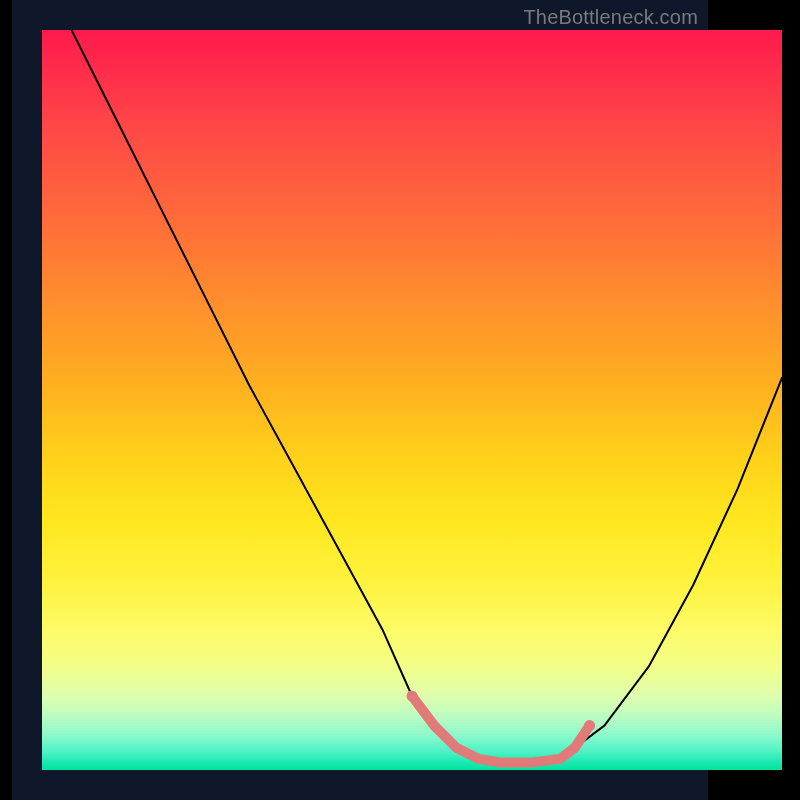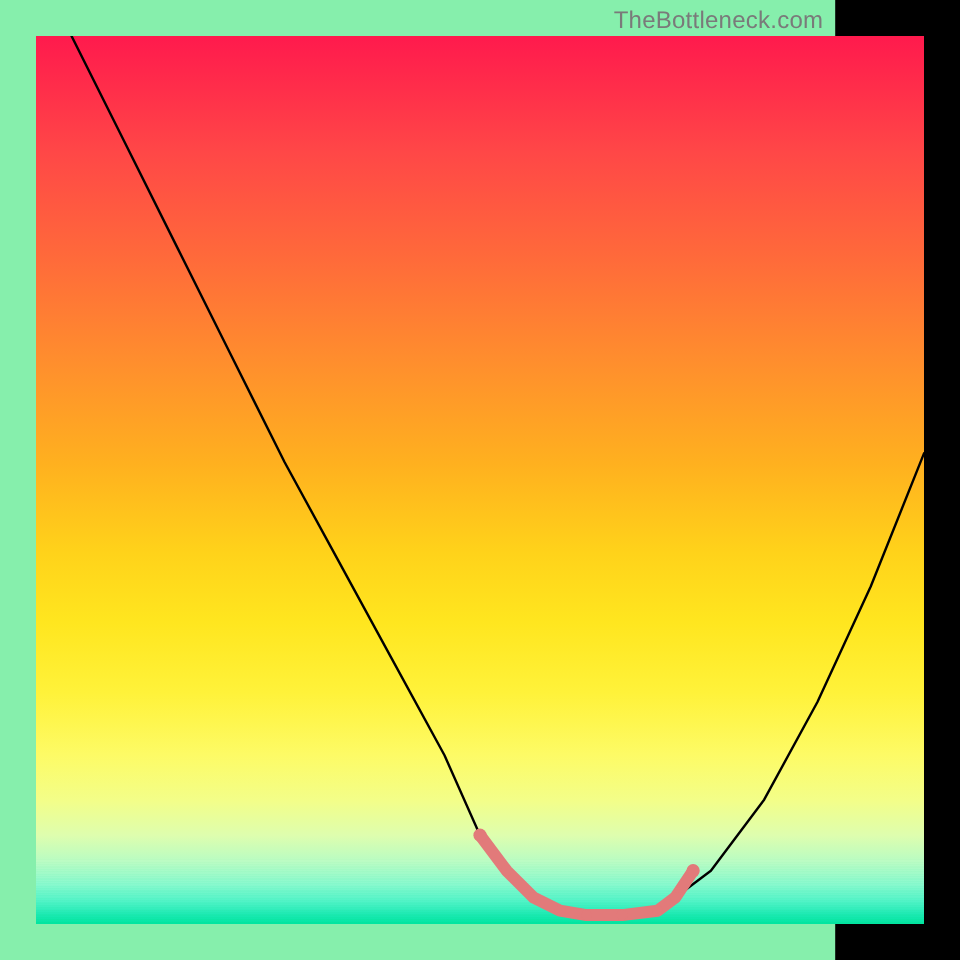--- a/index.html
+++ b/index.html
@@ -5,25 +5,25 @@
   html, body {
     margin: 0;
     padding: 0;
     width: 800px;
     height: 800px;
     background: #000;
     overflow: hidden;
   }
   .frame {
     position: absolute;
-    left: 0;
+    left: 12px;
     top: 0;
     width: 696px;
     height: 800px;
-    background: #86efac;
+    background: #0f172a;
   }
   .plot-area {
     position: absolute;
     left: 30px;
     top: 30px;
     width: 740px;
     height: 740px;
     overflow: hidden;
   }
   .gradient-bg {

